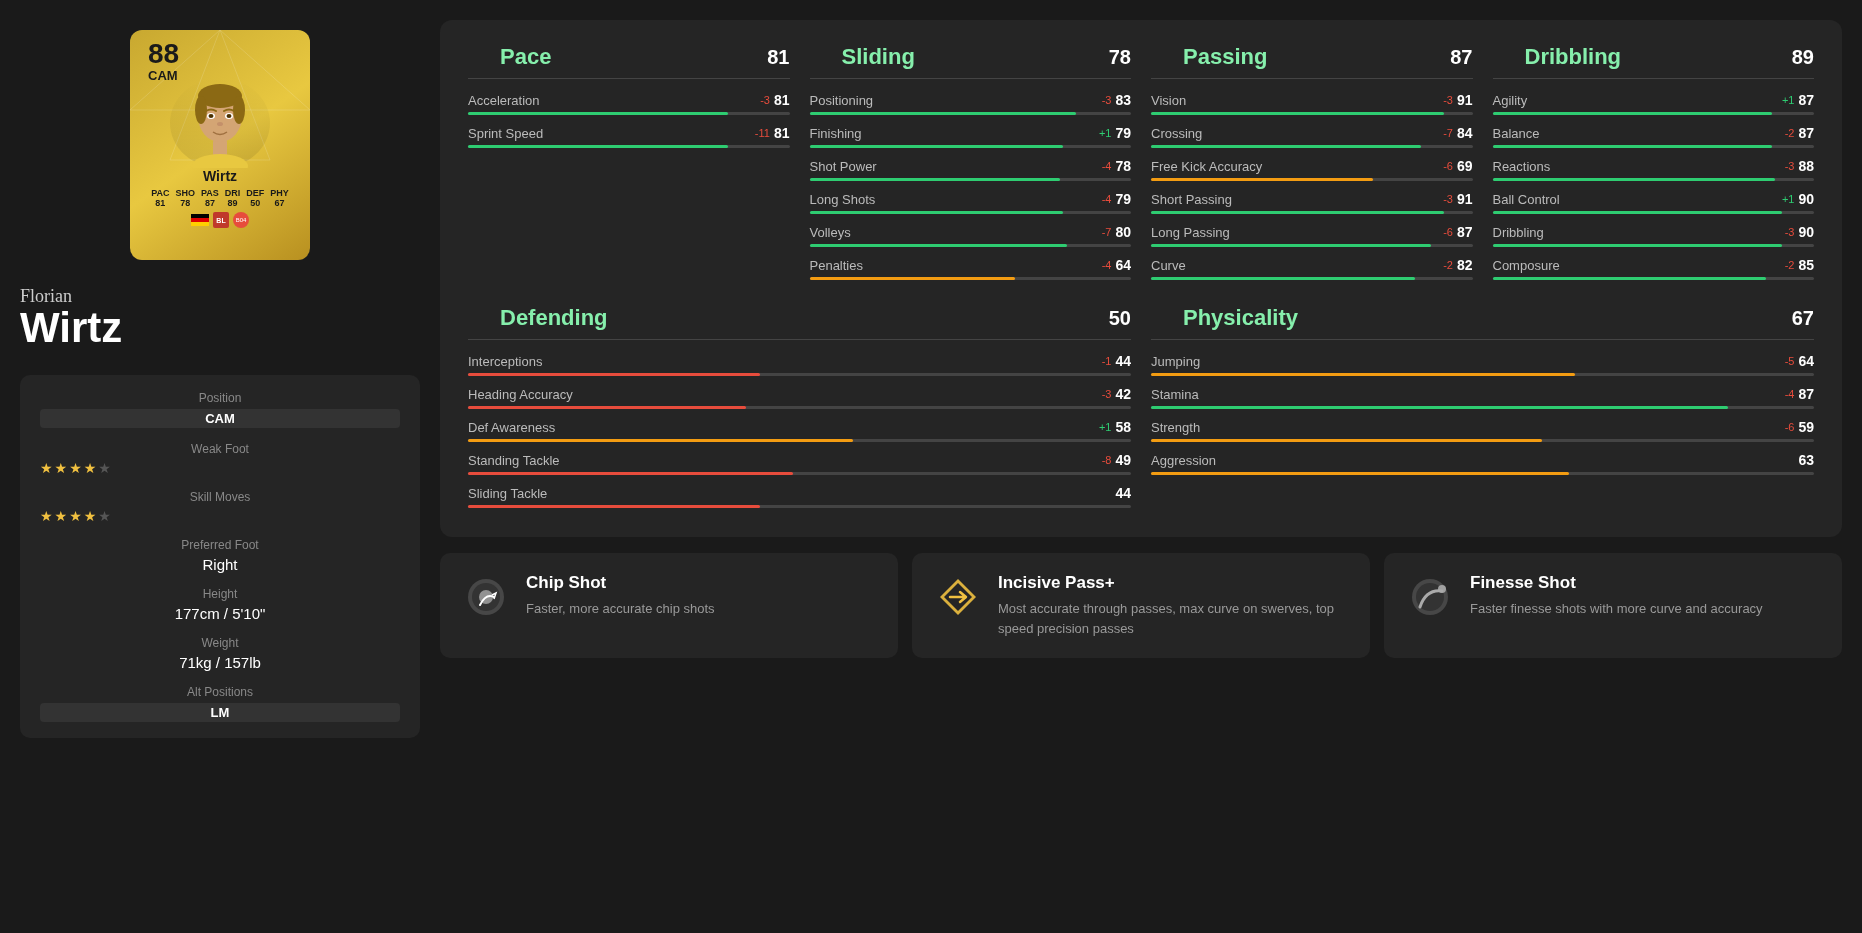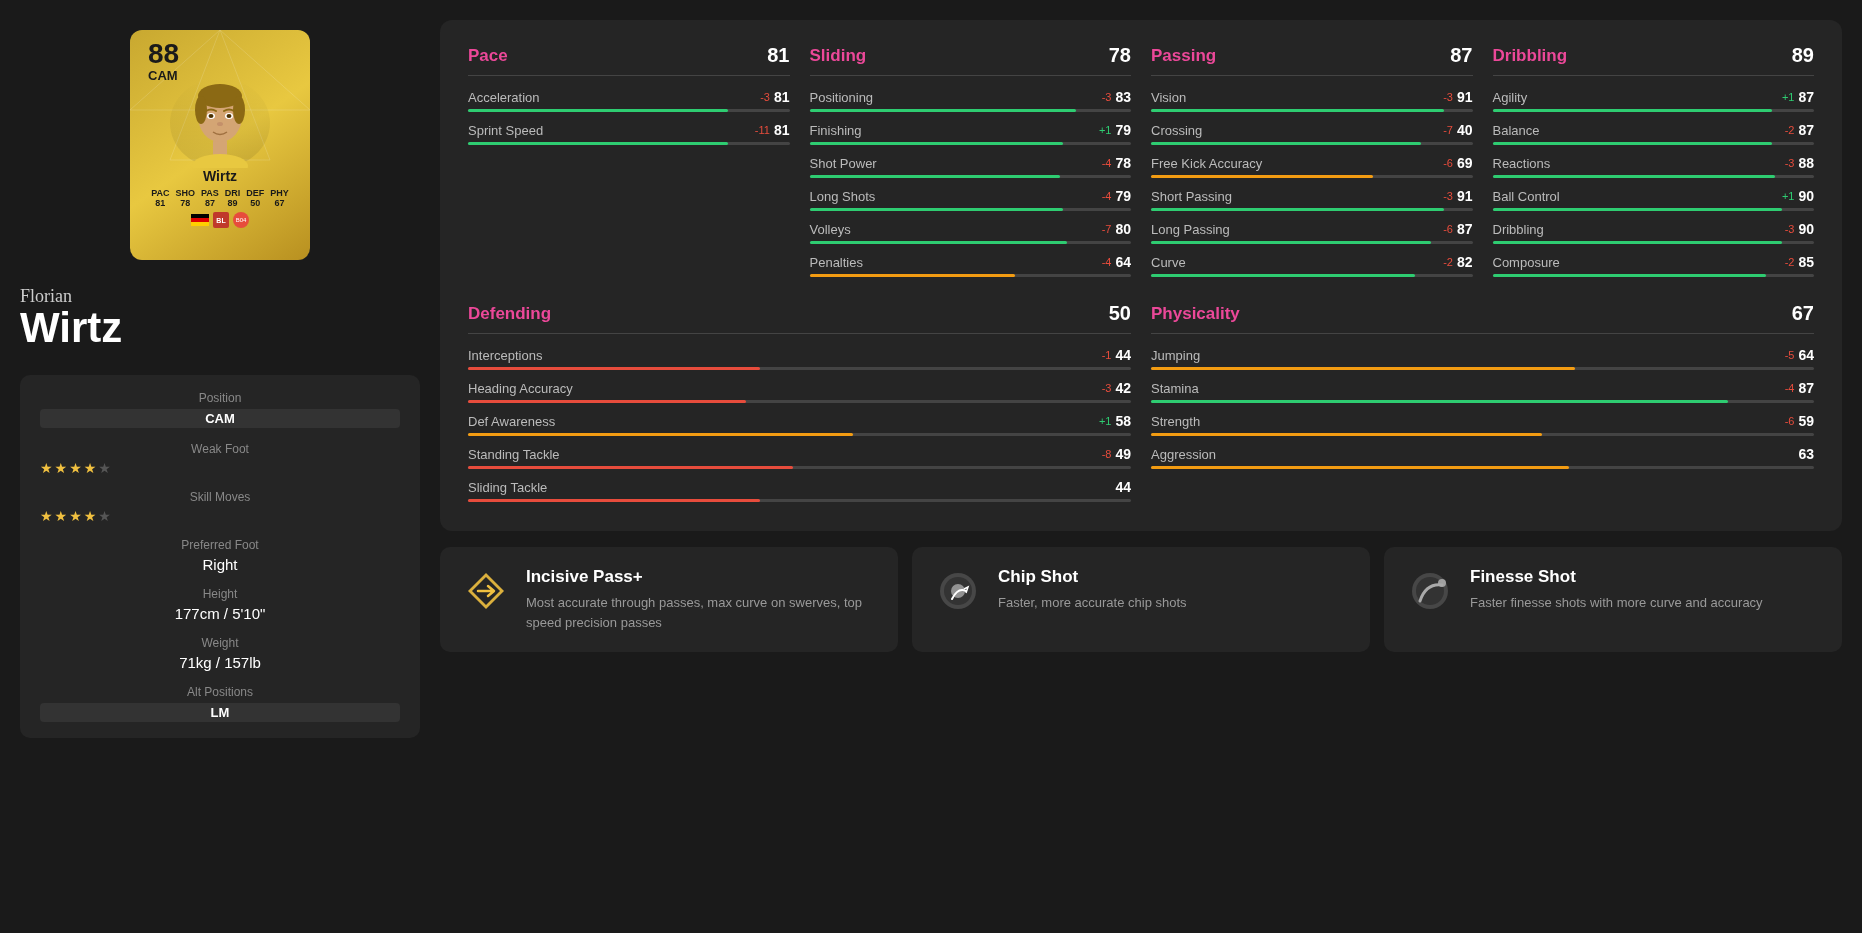--- a/index.html
+++ b/index.html
@@ -241,23 +241,24 @@
     .category-header {
       display: flex;
       justify-content: space-between;
       align-items: center;
       padding-bottom: 8px;
       border-bottom: 1px solid #444;
       margin-bottom: 8px;
     }
 
     .category-name {
-      font-size: 17px;
-      font-weight: bold;
-      color: #ec4899;
+      font-size: 22px;
+      font-weight: bold;
+      color: #86efac;
+      margin-left: 32px;
     }
 
     .category-score {
       font-size: 20px;
       font-weight: bold;
       color: #fff;
     }
 
     .stat-item {
       display: flex;
@@ -627,21 +628,21 @@
               </div>
               <div class="stat-bar-wrap">
                 <div class="stat-bar bar-green" style="width: 91%;"></div>
               </div>
             </div>
             <div class="stat-item">
               <div class="stat-row">
                 <span class="stat-name">Crossing</span>
                 <span class="stat-delta-value">
                   <span class="stat-delta neg">-7</span>
-                  <span class="stat-value">40</span>
+                  <span class="stat-value">84</span>
                 </span>
               </div>
               <div class="stat-bar-wrap">
                 <div class="stat-bar bar-green" style="width: 84%;"></div>
               </div>
             </div>
             <div class="stat-item">
               <div class="stat-row">
                 <span class="stat-name">Free Kick Accuracy</span>
                 <span class="stat-delta-value">
@@ -887,51 +888,51 @@
               <div class="stat-bar-wrap">
                 <div class="stat-bar bar-yellow" style="width: 63%;"></div>
               </div>
             </div>
           </div>
         </div>
 
     </div>
 
     <div class="playstyles-row" id="playstyles-row">
-        <div class="playstyle-card">
-          <div class="playstyle-icon">
-            <svg width="44" height="44" viewBox="0 0 44 44">
-        <polygon points="22,4 40,22 22,40 4,22" fill="#f0c040" opacity="0.9"></polygon>
-        <polygon points="22,8 36,22 22,36 8,22" fill="#252525"></polygon>
-        <path d="M14 22 L28 22 M24 17 L30 22 L24 27" stroke="#f0c040" stroke-width="2.5" fill="none" stroke-linecap="round" stroke-linejoin="round"></path>
-      </svg>
-          </div>
-          <div class="playstyle-text">
-            <div class="playstyle-name">Incisive Pass+</div>
-            <div class="playstyle-desc">Most accurate through passes, max curve on swerves, top speed precision passes</div>
-          </div>
-        </div>
         <div class="playstyle-card">
           <div class="playstyle-icon">
             <svg width="44" height="44" viewBox="0 0 44 44">
         <circle cx="22" cy="22" r="18" fill="#555" opacity="0.7"></circle>
         <circle cx="22" cy="22" r="14" fill="#333"></circle>
         <circle cx="22" cy="22" r="7" fill="#aaa" opacity="0.8"></circle>
         <path d="M16 30 Q22 18 30 22" stroke="#fff" stroke-width="2" fill="none" stroke-linecap="round"></path>
         <path d="M28 20 L32 18 L30 24" stroke="#fff" stroke-width="1.5" fill="none"></path>
       </svg>
           </div>
           <div class="playstyle-text">
             <div class="playstyle-name">Chip Shot</div>
             <div class="playstyle-desc">Faster, more accurate chip shots</div>
           </div>
         </div>
         <div class="playstyle-card">
           <div class="playstyle-icon">
             <svg width="44" height="44" viewBox="0 0 44 44">
+        <polygon points="22,4 40,22 22,40 4,22" fill="#f0c040" opacity="0.9"></polygon>
+        <polygon points="22,8 36,22 22,36 8,22" fill="#252525"></polygon>
+        <path d="M14 22 L28 22 M24 17 L30 22 L24 27" stroke="#f0c040" stroke-width="2.5" fill="none" stroke-linecap="round" stroke-linejoin="round"></path>
+      </svg>
+          </div>
+          <div class="playstyle-text">
+            <div class="playstyle-name">Incisive Pass+</div>
+            <div class="playstyle-desc">Most accurate through passes, max curve on swerves, top speed precision passes</div>
+          </div>
+        </div>
+        <div class="playstyle-card">
+          <div class="playstyle-icon">
+            <svg width="44" height="44" viewBox="0 0 44 44">
         <circle cx="22" cy="22" r="18" fill="#555" opacity="0.7"></circle>
         <circle cx="22" cy="22" r="14" fill="#333"></circle>
         <path d="M12 32 Q18 14 34 16" stroke="#aaa" stroke-width="3" fill="none" stroke-linecap="round"></path>
         <circle cx="34" cy="14" r="4" fill="#aaa" opacity="0.9"></circle>
       </svg>
           </div>
           <div class="playstyle-text">
             <div class="playstyle-name">Finesse Shot</div>
             <div class="playstyle-desc">Faster finesse shots with more curve and accuracy</div>
           </div>

